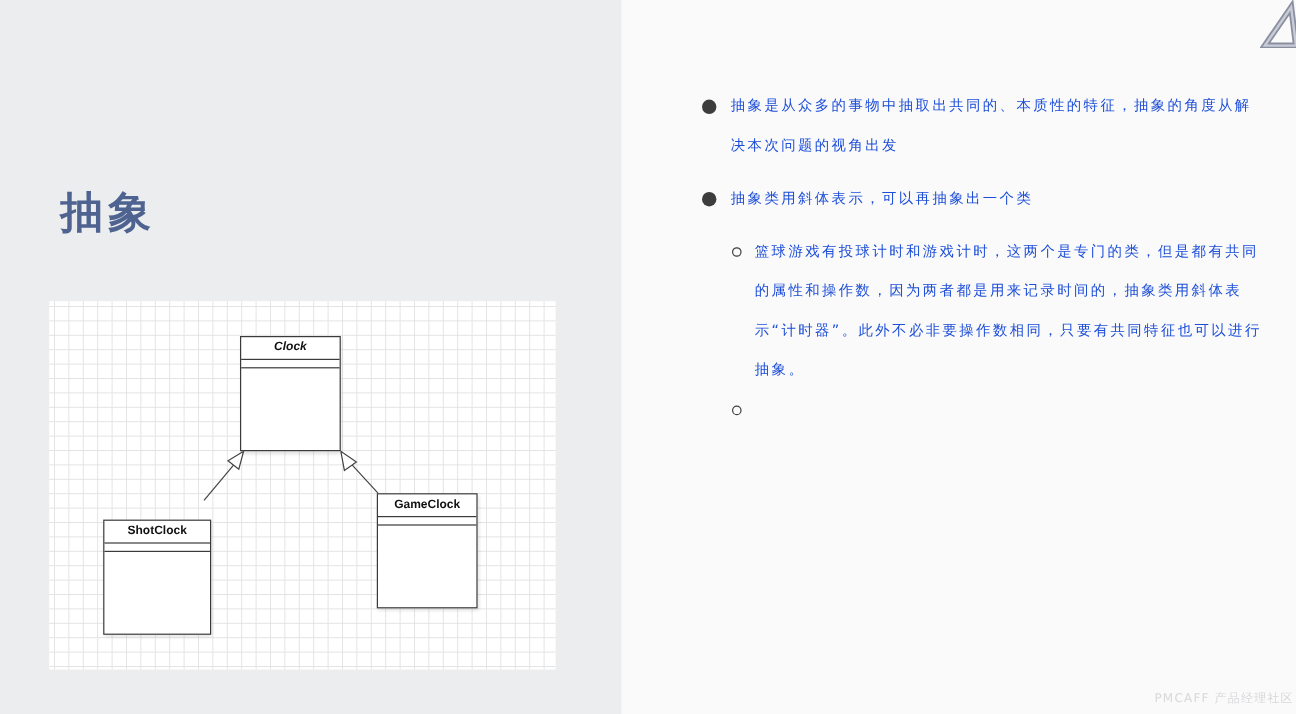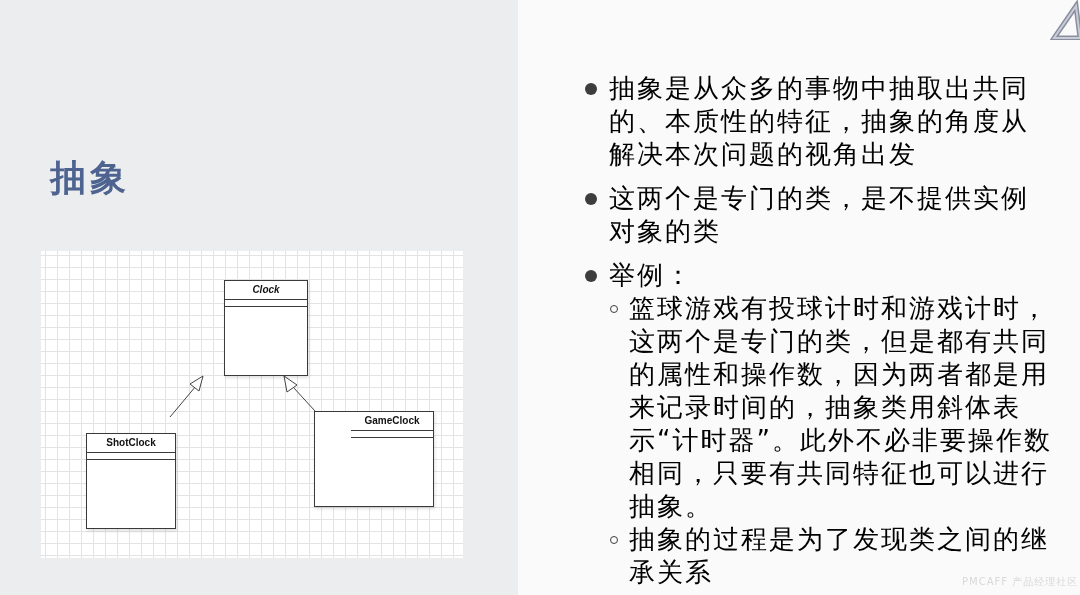--- a/index.html
+++ b/index.html
@@ -37,21 +37,21 @@
   .uml .name {
     height:18px; line-height:18px; text-align:center;
     font-family:"Liberation Sans", sans-serif; font-weight:bold; font-size:10px; color:#111;
     border-bottom:1.5px solid #3a3a3a;
   }
   .uml .name.italic { font-style:italic; }
   .uml .attrs { height:6px; border-bottom:1.5px solid #3a3a3a; }
   .arrows { position:absolute; left:0; top:0; }
   .bullets {
     position:absolute; left:582px; top:72px; width:470px;
-    color:#000000; font-size:26px; line-height:33px;
+    color:#1d4ed8; font-size:12px; line-height:33px;
   }
   .b1 { position:relative; padding-left:27px; margin-bottom:11px; letter-spacing:2px; }
   .b1 .dot {
     position:absolute; left:3px; top:11px; width:12px; height:12px;
     border-radius:50%; background:#3d3d3d;
   }
   .sub { position:relative; padding-left:47px; letter-spacing:2px; margin-left:-0px; }
   .sub .ring {
     position:absolute; left:28px; top:13px; width:8px; height:8px;
     border-radius:50%; border:1.5px solid #3d3d3d; box-sizing:border-box;
@@ -74,57 +74,52 @@
 <div class="diagram">
   <svg class="arrows" width="422" height="307">
 
     <line x1="129" y1="166" x2="155" y2="135" stroke="#444" stroke-width="1"></line>
     <polygon points="162,125 149,133 158,140" fill="#fff" stroke="#444" stroke-width="1"></polygon>
 
     <line x1="274" y1="160" x2="252" y2="136" stroke="#444" stroke-width="1"></line>
     <polygon points="243,125 246,141 256,134" fill="#fff" stroke="#444" stroke-width="1"></polygon>
   </svg>
 
-  <div class="uml" style="left:159px; top:29px; width:82px; height:94px;margin-left:24px;">
+  <div class="uml" style="left:159px; top:29px; width:82px; height:94px;">
     <div class="name italic">Clock</div>
     <div class="attrs"></div>
   </div>
 
   <div class="uml" style="left:45px; top:182px; width:88px; height:94px;">
     <div class="name">ShotClock</div>
     <div class="attrs"></div>
   </div>
 
-  <div class="uml" style="left:273px; top:160px; width:82px; height:94px;padding-left:36px;">
+  <div class="uml" style="left:273px; top:160px; width:82px; height:94px;">
     <div class="name">GameClock</div>
     <div class="attrs"></div>
   </div>
 </div>
 
 <div class="bullets">
   <div class="b1">
     <span class="dot"></span>
     <span>抽象是从众多的事物中抽取出共同的、本质性的特征，抽象的角度从解决本次问题的视角出发</span>
   </div>
   <div class="b1">
     <span class="dot"></span>
-    <span>这两个是专门的类，是不提供实例对象的类</span>
-  </div>
-  <div class="b1" style="margin-bottom:0;">
-    <span class="dot"></span>
-    <span>举例：</span>
+    <span>抽象类用斜体表示，可以再抽象出一个类</span>
   </div>
   <div class="sub-list">
     <div class="sub">
       <span class="ring"></span>
       <span>篮球游戏有投球计时和游戏计时，这两个是专门的类，但是都有共同的属性和操作数，因为两者都是用来记录时间的，抽象类用斜体表示“计时器”。此外不必非要操作数相同，只要有共同特征也可以进行抽象。</span>
     </div>
     <div class="sub">
       <span class="ring"></span>
-      <span>抽象的过程是为了发现类之间的继承关系</span>
     </div>
   </div>
 </div>
 
 <div class="logo">
   <svg width="30" height="40" viewBox="0 0 30 40">
     <polygon points="26,6 4,38 30,38" fill="none" stroke="#8a8fa0" stroke-width="5"></polygon>
     <polygon points="26,6 4,38 30,38" fill="none" stroke="#c9ccd6" stroke-width="2"></polygon>
   </svg>
 </div>

